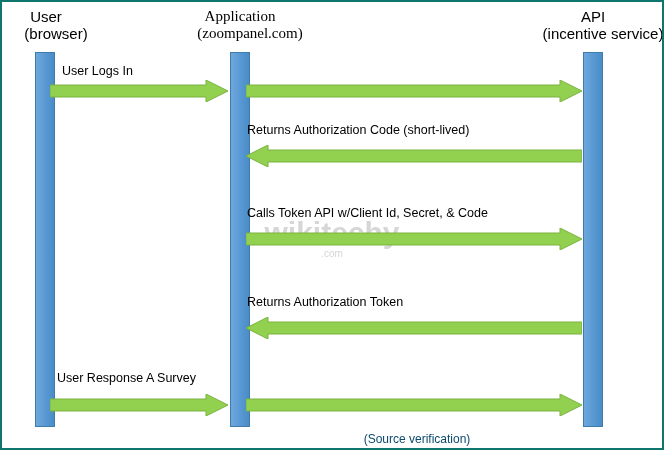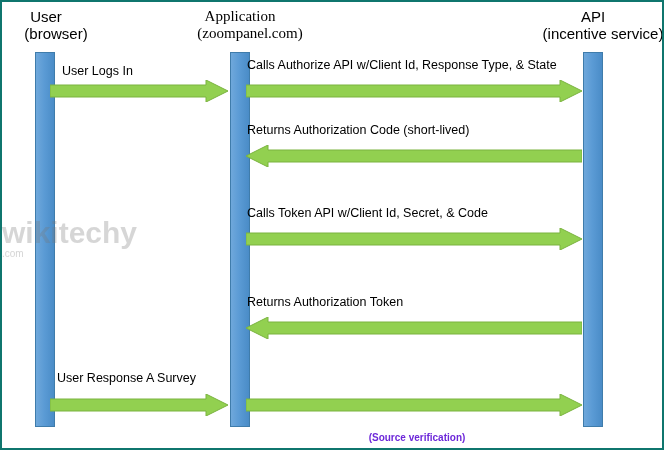--- a/index.html
+++ b/index.html
@@ -50,34 +50,33 @@
   .arrow-label {
     position: absolute;
     font-size: 12.5px;
     color: #000000;
     white-space: nowrap;
     text-align: left;
   }
 
   .footnote {
     position: absolute;
-    font-size: 10px;
-    color: #6d28d9;
+    font-size: 12px;
+    color: #0c4a6e;
     white-space: nowrap;
     text-align: center;
-    font-weight: bold;
   }
 
   
   .watermark {
     position: absolute;
     left: 0;
     right: 0;
     top: 216px;
-    text-align: left;
+    text-align: center;
     pointer-events: none;
     user-select: none;
   }
   .watermark .wm-main {
     font-size: 30px;
     font-weight: bold;
     color: rgba(120,120,120,0.30);
     letter-spacing: 0px;
     line-height: 1;
   }
@@ -117,21 +116,20 @@
     <div class="wm-sub">.com</div>
   </div>
 
   <div class="arrow-label" style="left: 60px; top: 62px; width: 160px;">User Logs In</div>
   <div class="arrow" style="left: 48px; top: 78px; width: 178px;">
     <svg width="178" height="22" viewBox="0 0 178 22">
       <polygon points="0,5 156,5 156,0 178,11 156,22 156,17 0,17" fill="#92d050" stroke="#7ab33f" stroke-width="1"></polygon>
     </svg>
   </div>
 
-  <div class="arrow-label" style="left: 245px; top: 56px; width: 340px;">Calls Authorize API w/Client Id, Response Type, &amp; State</div>
   <div class="arrow" style="left: 244px; top: 78px; width: 336px;">
     <svg width="336" height="22" viewBox="0 0 336 22">
       <polygon points="0,5 314,5 314,0 336,11 314,22 314,17 0,17" fill="#92d050" stroke="#7ab33f" stroke-width="1"></polygon>
     </svg>
   </div>
 
   <div class="arrow-label" style="left: 245px; top: 121px; width: 340px;">Returns Authorization Code (short-lived)</div>
   <div class="arrow" style="left: 244px; top: 143px; width: 336px;">
     <svg width="336" height="22" viewBox="0 0 336 22">
       <polygon points="336,5 22,5 22,0 0,11 22,22 22,17 336,17" fill="#92d050" stroke="#7ab33f" stroke-width="1"></polygon>

